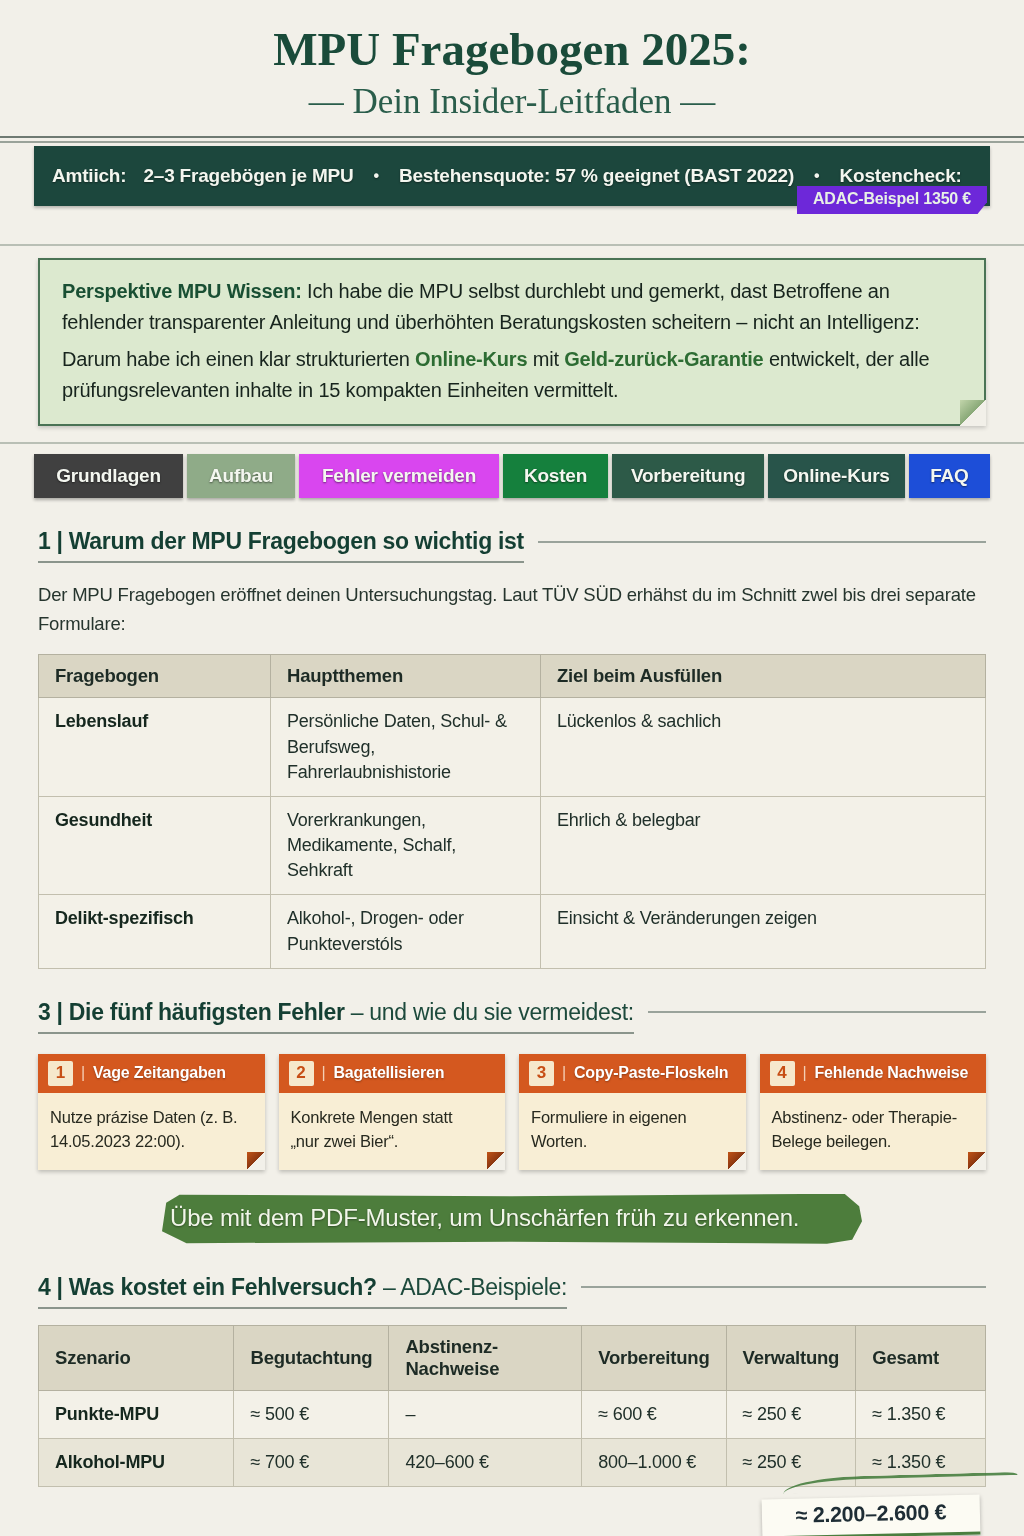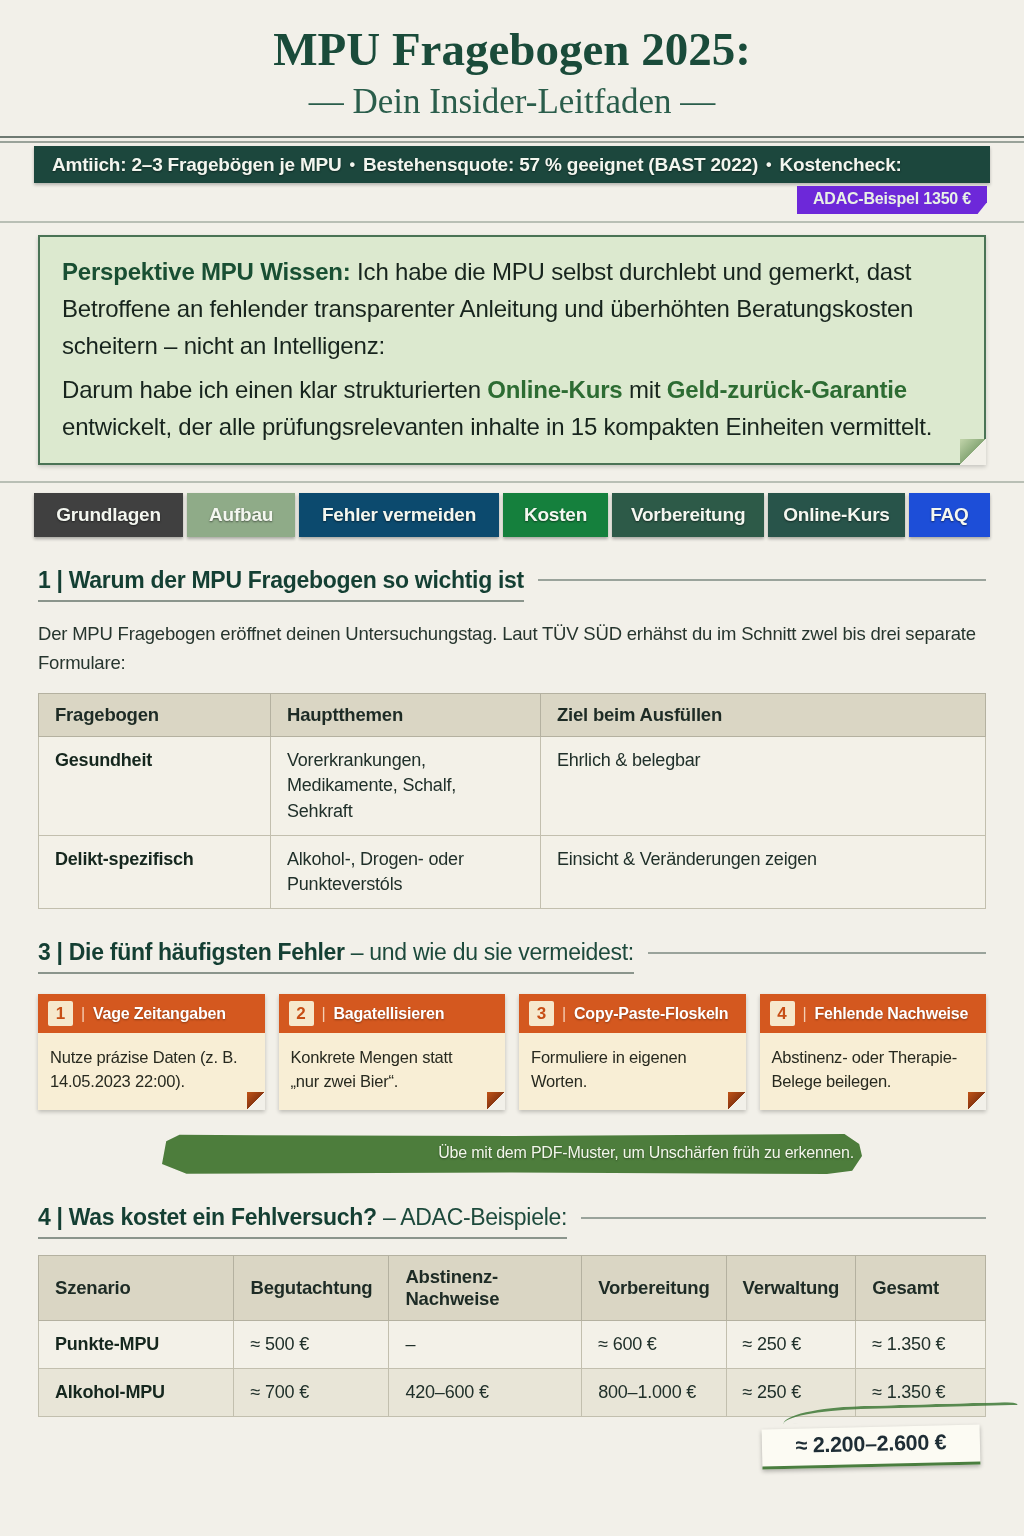--- a/index.html
+++ b/index.html
@@ -25,21 +25,21 @@
   }
   .rule-double {
     margin-top:14px; height:7px;
     border-top:2px solid #6f7a72; border-bottom:2px solid #9aa39a;
   }
 
   
   .stats-wrap { position:relative; margin:3px 34px 0 34px; }
   .stats-banner {
     background:#1c473d; color:#f3f6ef;
-    height:37px; display:flex; align-items:center; gap:5px;
+    height:60px; display:flex; align-items:center; gap:17px;
     padding:12px 18px; font-size:19px; font-weight:bold;
     text-shadow:0 1px 2px rgba(0,0,0,.45);
     box-shadow:0 2px 3px rgba(0,0,0,.25);
   }
   .stats-banner .dot { font-size:16px; margin:0 3px; }
   .banner-tag {
     position:absolute; right:3px; top:40px;
     background:#6d28d9; color:#e8f0e6;
     font-size:16px; font-weight:bold; letter-spacing:-0.2px;
     padding:4px 16px 6px 16px;
@@ -47,21 +47,21 @@
     box-shadow:0 2px 3px rgba(0,0,0,.25);
   }
 
   .thin-rule { height:2px; background:#b9bfb5; margin-top:38px; }
 
   
   .quote-box {
     position:relative; margin:12px 38px 0 38px;
     background:#dce9cf; border:2px solid #4a7355;
     padding:16px 22px 18px 22px;
-    font-size:24px; line-height:1.55; color:#17241d;
+    font-size:20px; line-height:1.55; color:#17241d;
     box-shadow:0 2px 4px rgba(0,0,0,.18);
   }
   .quote-box p + p { margin-top:6px; }
   .q-lead { color:#194f33; font-weight:bold; }
   .q-hl { color:#2d6c33; font-weight:bold; }
   .quote-box .fold {
     position:absolute; right:-2px; bottom:-2px; width:26px; height:26px;
     background:linear-gradient(135deg,#c2d5ab 0%,#88a877 49.5%,#f2f0e9 50%);
   }
 
@@ -71,21 +71,21 @@
   .tabs { display:flex; gap:4px; margin:10px 34px 0 34px; height:44px; }
   .tab {
     display:flex; align-items:center; justify-content:center;
     color:#f4f7f0; font-size:19px; font-weight:bold;
     text-shadow:0 1px 2px rgba(0,0,0,.5);
     box-shadow:0 2px 3px rgba(0,0,0,.3);
     cursor:pointer; text-decoration:none;
   }
   .tab-1 { flex:0 0 15.6%; background:#404040; }
   .tab-2 { flex:0 0 11.3%; background:#8fab88; }
-  .tab-3 { flex:0 0 20.9%; background:#0c4a6e; }
+  .tab-3 { flex:0 0 20.9%; background:#d946ef; }
   .tab-4 { flex:0 0 11.0%; background:#15803d; }
   .tab-5 { flex:0 0 15.9%; background:#2d5a48; }
   .tab-6 { flex:0 0 14.3%; background:#28544a; }
   .tab-7 { flex:1;         background:#1d4ed8; }
 
   
   .sec-head { display:flex; align-items:center; margin:30px 38px 0 38px; }
   .sec-head h2 {
     font-size:23px; color:#143f33; letter-spacing:-0.3px;
     border-bottom:2.5px solid #8b958c; padding-bottom:6px;
@@ -142,21 +142,21 @@
   }
   .card .fold {
     position:absolute; right:0; bottom:0; width:18px; height:18px;
     background:linear-gradient(135deg,#c15316 0%,#8a3610 49.5%,#f2f0e9 50%);
   }
 
   
   .tip-banner {
     margin:24px auto 0 auto; width:700px;
     background:#4d7d3c; color:#f2f6ea;
-    font-size:16px; text-align:right; padding:10px 8px 12px 8px;
+    font-size:24px; text-align:left; padding:10px 8px 12px 8px;
     text-shadow:0 1px 2px rgba(0,0,0,.4);
     clip-path:polygon(0.6% 18%, 2.5% 2%, 50% 5%, 97.5% 0%, 99.6% 25%, 100% 55%, 98.6% 92%, 95% 100%, 50% 96%, 3.5% 99%, 0% 75%);
   }
 
   
   .table2-wrap { position:relative; }
   .swoosh {
     position:absolute; right:6px; bottom:-4px; width:235px; height:16px;
     border-top:3px solid #3f7a38; border-radius:100% 20% 0 0 / 300% 60% 0 0;
     transform:rotate(-1.6deg); opacity:.85;
@@ -228,20 +228,25 @@
         <col class="c3">
       </colgroup>
     <thead>
       <tr>
         <th>Fragebogen</th>
         <th>Hauptthemen</th>
         <th>Ziel beim Ausfüllen</th>
       </tr>
     </thead>
     <tbody>
+      <tr>
+        <td class="rowhead">Lebenslauf</td>
+        <td>Persönliche Daten, Schul- &amp; Berufsweg, Fahrerlaubnishistorie</td>
+        <td>Lückenlos &amp; sachlich</td>
+      </tr>
       <tr>
         <td class="rowhead">Gesundheit</td>
         <td>Vorerkrankungen, Medikamente, Schalf, Sehkraft</td>
         <td>Ehrlich &amp; belegbar</td>
       </tr>
       <tr>
         <td class="rowhead">Delikt-spezifisch</td>
         <td>Alkohol-, Drogen- oder Punkteverstóls</td>
         <td>Einsicht &amp; Veränderungen zeigen</td>
       </tr>

